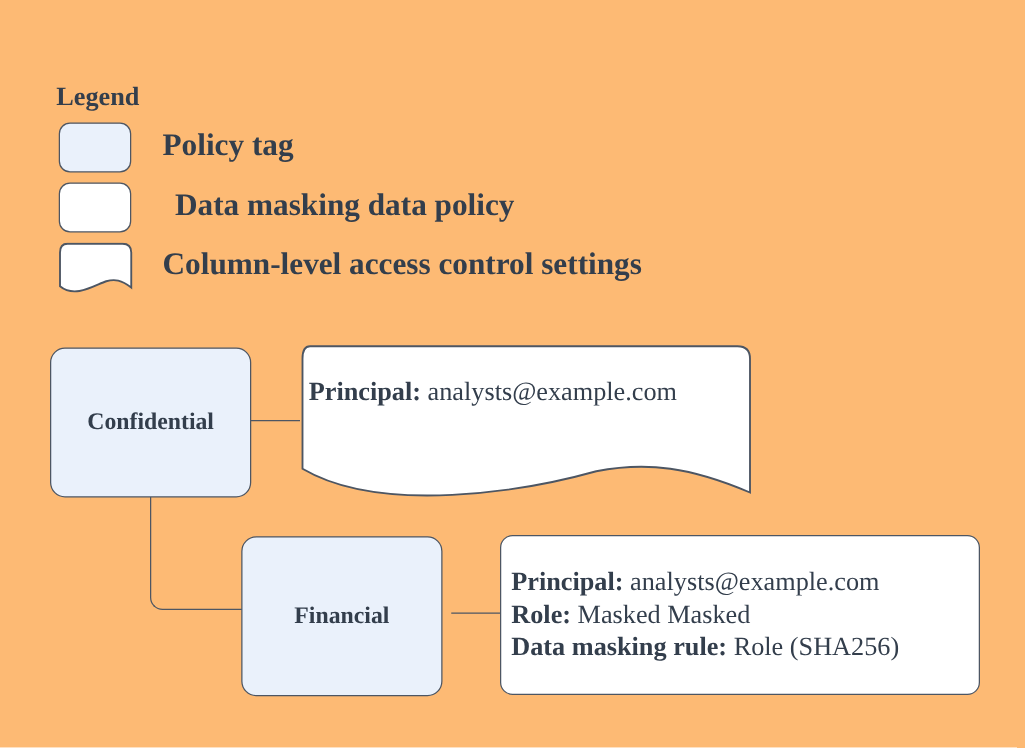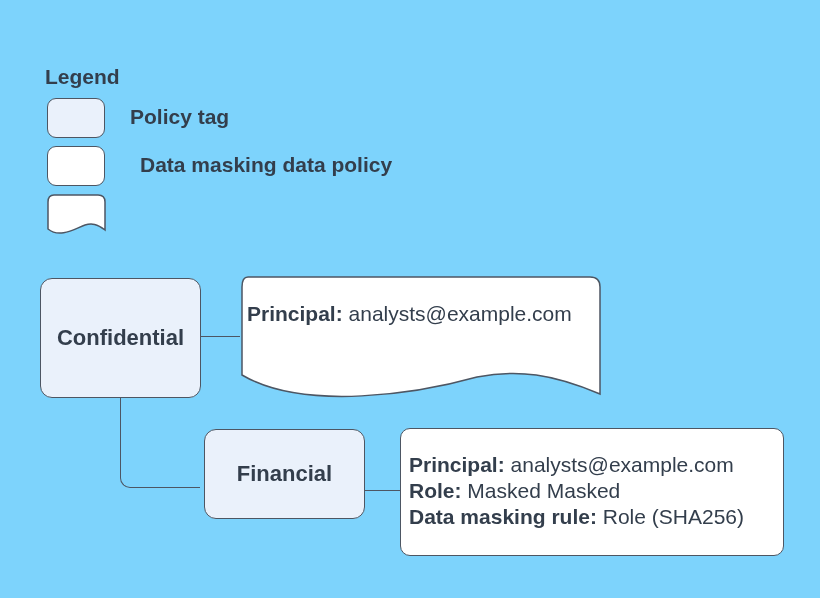--- a/index.html
+++ b/index.html
@@ -5,59 +5,60 @@
   html, body {
     margin: 0;
     padding: 0;
     background: #ffffff;
     font-family: "Liberation Sans", "DejaVu Sans", sans-serif;
   }
   .canvas {
     position: relative;
     width: 820px;
     height: 598px;
-    background: #7dd3fc;
+    background: #fdba74;
     overflow: hidden;
     color: #333E4C;
+    font-family: Liberation Serif, serif;
   }
   .abs { position: absolute; }
 
   
   .legend-title {
     left: 45px; top: 64px;
     font-size: 21px; font-weight: bold;
     line-height: 26px;
   }
   .swatch-rect {
     width: 56px; height: 38px;
     border: 1.5px solid #4D5663;
     border-radius: 9px;
   }
   .swatch-policy { left: 47px; top: 98px; background: #EAF1FB; }
   .swatch-datapolicy { left: 47px; top: 146px; background: #ffffff; }
   .swatch-doc { left: 47px; top: 194px; width: 60px; height: 46px; }
   .legend-label {
-    font-size: 21px; font-weight: bold;
+    font-size: 25px; font-weight: bold;
     line-height: 26px; white-space: nowrap;
   }
   .lbl-1 { left: 130px; top: 104px; }
   .lbl-2 { left: 140px; top: 152px; }
   .lbl-3 { left: 130px; top: 199px; }
 
   
   .policy-tag-node {
     background: #EAF1FB;
     border: 1.5px solid #4D5663;
     border-radius: 12px;
     display: flex; align-items: center; justify-content: center;
-    font-size: 22px; font-weight: bold;
+    font-size: 19px; font-weight: bold;
     box-sizing: border-box;
   }
   .node-confidential { left: 40px; top: 278px; width: 161px; height: 120px; }
-  .node-financial   { left: 204px; top: 429px; width: 161px; height: 90px; }
+  .node-financial   { left: 193px; top: 429px; width: 161px; height: 128px; }
 
   .data-policy-node {
     left: 400px; top: 428px; width: 384px; height: 128px;
     background: #ffffff;
     border: 1.5px solid #4D5663;
     border-radius: 10px;
     box-sizing: border-box;
   }
 
   .detail-text {
@@ -96,20 +97,21 @@
   <div class="abs legend-label lbl-1">Policy tag</div>
 
   <div class="abs swatch-rect swatch-datapolicy"></div>
   <div class="abs legend-label lbl-2">Data masking data policy</div>
 
   <div class="abs swatch-doc">
     <svg width="60" height="46" viewBox="0 0 60 46">
       <path d="M7 1 H51 Q58 1 58 8 V36 C50 30 45 29 38 31 C29 34 13 45 1 35 V8 Q1 1 7 1 Z" fill="#ffffff" stroke="#4D5663" stroke-width="1.5"></path>
     </svg>
   </div>
+  <div class="abs legend-label lbl-3">Column-level access control settings</div>
 
   <div class="abs conn-h conn-1"></div>
   <div class="abs conn-elbow"></div>
   <div class="abs conn-h conn-3"></div>
 
   <div class="abs policy-tag-node node-confidential">
     <span>Confidential</span>
   </div>
 
   <div class="abs" style="left:238px; top:275px;">

